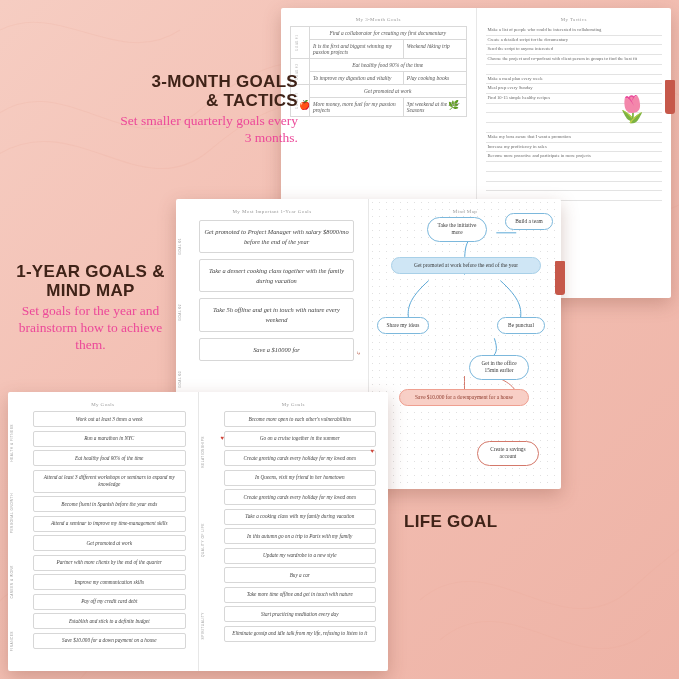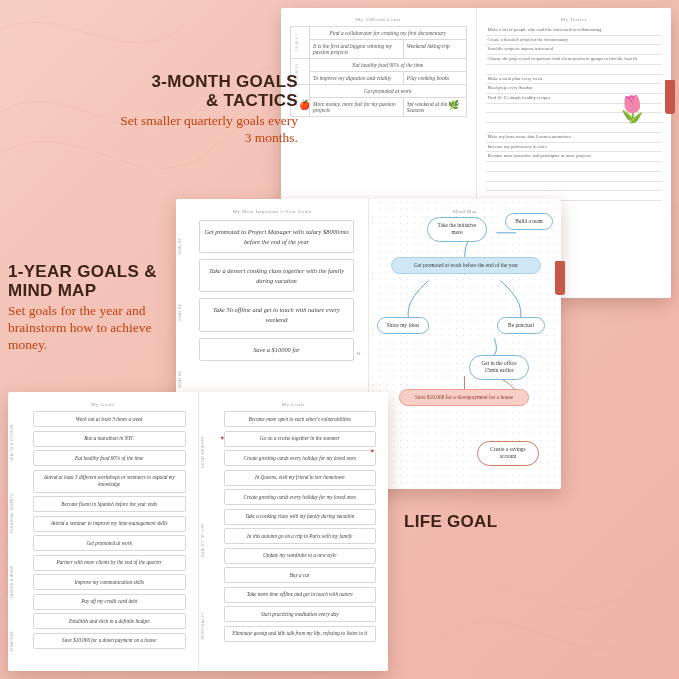--- a/index.html
+++ b/index.html
@@ -56,21 +56,21 @@
     font-size:17px;
     font-weight:bold;
     letter-spacing:.3px;
     color:#3f2318;
     line-height:1.12;
   }
   .caption p{
     margin:3px 0 0 0;
     font-size:13.5px;
     line-height:1.25;
-    color:#c2410c;
+    color:#ec4899;
     font-family:"Liberation Serif", serif;
   }
 
   
   #spread-3month{left:281px;top:8px;width:390px;height:290px;}
   #spread-3month .page{padding:9px 9px 6px 9px;}
   .tbl{width:100%;border-collapse:collapse;}
   .tbl td{
     border:1px solid #d9d9d9;
     font-size:5.4px;
@@ -297,24 +297,24 @@
     <div class="bubble blue-line" style="left:136px;top:14px;width:48px;">Build a team</div>
     <div class="bubble blue-line" style="left:8px;top:118px;width:52px;">Share my ideas</div>
     <div class="bubble blue-line" style="left:128px;top:118px;width:48px;">Be punctual</div>
     <div class="bubble blue-line" style="left:100px;top:156px;width:60px;">Get in the office 15min earlier</div>
     <div class="bubble pink" style="left:30px;top:190px;width:130px;">Save $10.000 for a downpayment for a house</div>
     <div class="bubble white" style="left:108px;top:242px;width:62px;border-color:#d4786a;">Create a savings account</div>
   </div>
   <div class="bookmark" style="right:-4px;top:62px;"></div>
 </div>
 
-<div class="caption" style="left:8px;top:262px;width:165px;text-align:left;">
+<div class="caption" style="left:8px;top:262px;width:165px;text-align:center;">
   <h2><span>1-YEAR GOALS &amp;</span><br>
       <span>MIND MAP</span></h2>
-  <p>Set goals for the year and brainstorm how to achieve money.</p>
+  <p>Set goals for the year and brainstorm how to achieve them.</p>
 </div>
 
 <div class="spread" id="spread-life">
   <div class="page left">
     <div class="page-title">My Goals</div>
     <div class="sidelabels">
       <div class="sidelabel">HEALTH &amp; FITNESS</div>
       <div class="sidelabel">PERSONAL GROWTH</div>
       <div class="sidelabel">CAREER &amp; WORK</div>
       <div class="sidelabel">FINANCES</div>

